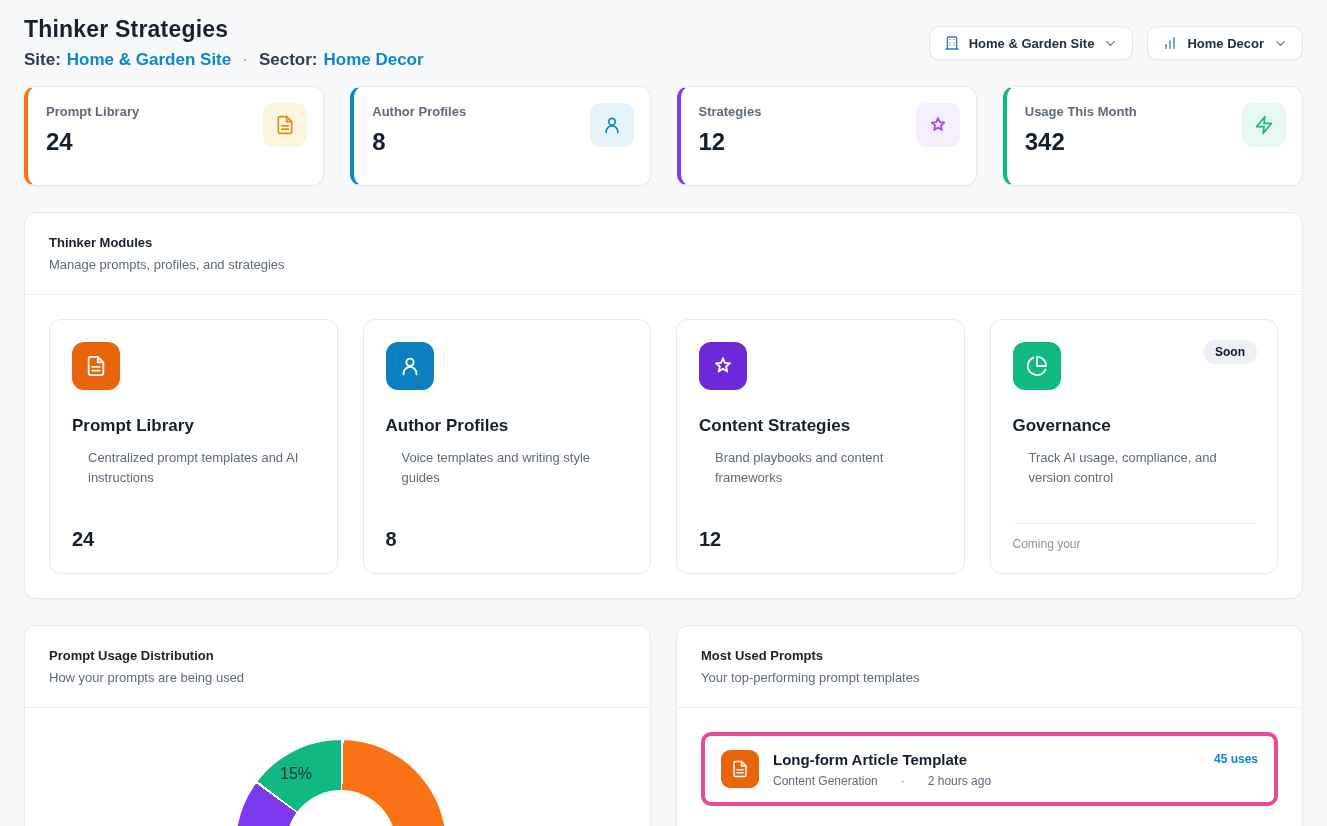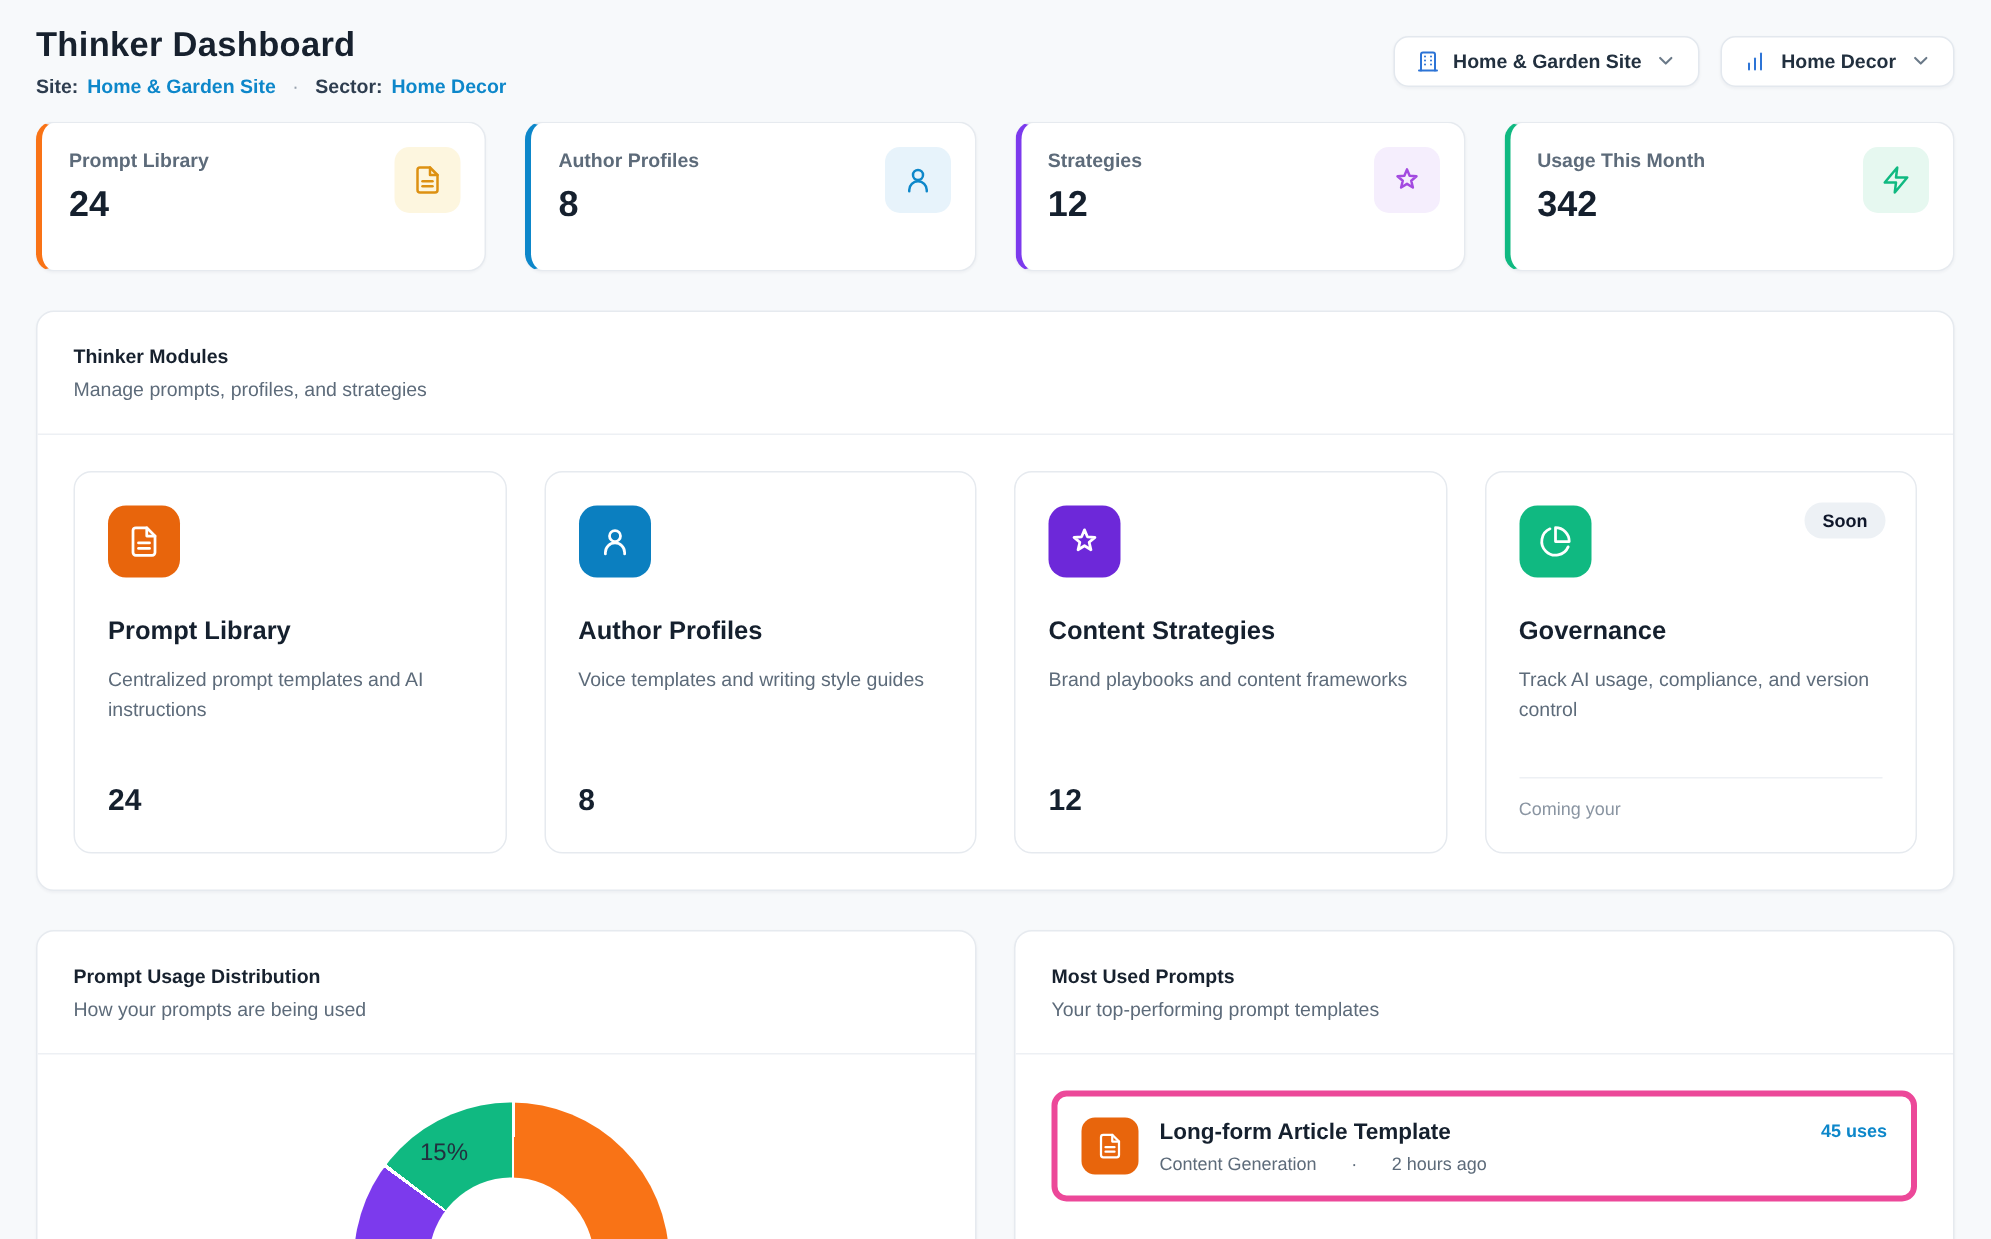--- a/index.html
+++ b/index.html
@@ -8,21 +8,21 @@
     width:1327px; height:826px; overflow:hidden;
     background:#f7f9fb; color:#18222f;
     font-family:"Liberation Sans","DejaVu Sans",sans-serif;
   }
   .page { padding:16px 24px 24px; }
   svg { display:block; }
 
   
   .topbar { display:flex; justify-content:space-between; align-items:center; }
   .page-title { margin:0; font-size:23px; font-weight:800; letter-spacing:.2px; color:#17212e; }
-  .meta { display:flex; align-items:center; gap:6px; margin-top:7px; font-size:13px; font-weight:700; color:#2e3d4f; }
+  .meta { display:flex; align-items:center; gap:6px; margin-top:7px; font-size:17px; font-weight:700; color:#2e3d4f; }
   .meta a { color:#0d87ca; text-decoration:none; cursor:pointer; }
   .meta .dot { color:#97a1ad; margin:0 5px; font-weight:400; }
   .controls { display:flex; gap:14px; }
   .ctrl-btn {
     display:flex; align-items:center; gap:9px;
     background:#fff; border:1px solid #e3e8ee; border-radius:10px;
     padding:8px 14px; font-family:inherit; font-size:13px; font-weight:700;
     color:#22303f; cursor:pointer; box-shadow:0 1px 2px rgba(15,23,42,.04);
   }
   .ctrl-btn .b-icon { color:#2d74d6; display:flex; }
@@ -69,21 +69,21 @@
   }
   .module-icon {
     width:48px; height:48px; border-radius:12px; color:#fff;
     display:flex; align-items:center; justify-content:center;
   }
   .module-icon.orange { background:#e8650c; }
   .module-icon.blue   { background:#0b7fc0; }
   .module-icon.purple { background:#6d28d9; }
   .module-icon.green  { background:#10b981; }
   .module-title { margin:26px 0 0; font-size:17px; font-weight:700; color:#15202e; }
-  .module-desc { margin:12px 0 0; font-size:13px; line-height:1.55; color:#5d6b7a; }
+  .module-desc { margin:12px 16px 0; font-size:13px; line-height:1.55; color:#5d6b7a; }
   .module-count { margin-top:auto; font-size:20px; font-weight:800; color:#15202e; }
   .soon-badge {
     position:absolute; top:20px; right:20px; background:#edf1f5; color:#0f172a;
     font-size:12px; font-weight:600; padding:5px 12px; border-radius:999px;
   }
   .module-footer { margin-top:auto; }
   .module-footer .divider { margin-bottom:13px; }
   .module-footer-text { font-size:12px; color:#8a95a2; }
 
   
@@ -108,21 +108,21 @@
   .prompt-meta { display:flex; gap:23px; margin-top:6px; font-size:12px; color:#5d6b7a; }
   .prompt-uses { margin-left:auto; align-self:flex-start; padding-top:2px; font-size:12px; font-weight:700; color:#0d87ca; }
 </style>
 </head>
 <body>
 
 <div class="page">
 
   <header class="topbar">
     <div>
-      <h1 class="page-title">Thinker Dashboard</h1>
+      <h1 class="page-title">Thinker Strategies</h1>
       <div class="meta">
         <span>Site:</span>
         <a>Home &amp; Garden Site</a>
         <span class="dot">·</span>
         <span>Sector:</span>
         <a>Home Decor</a>
       </div>
     </div>
     <div class="controls">
       <button class="ctrl-btn">

